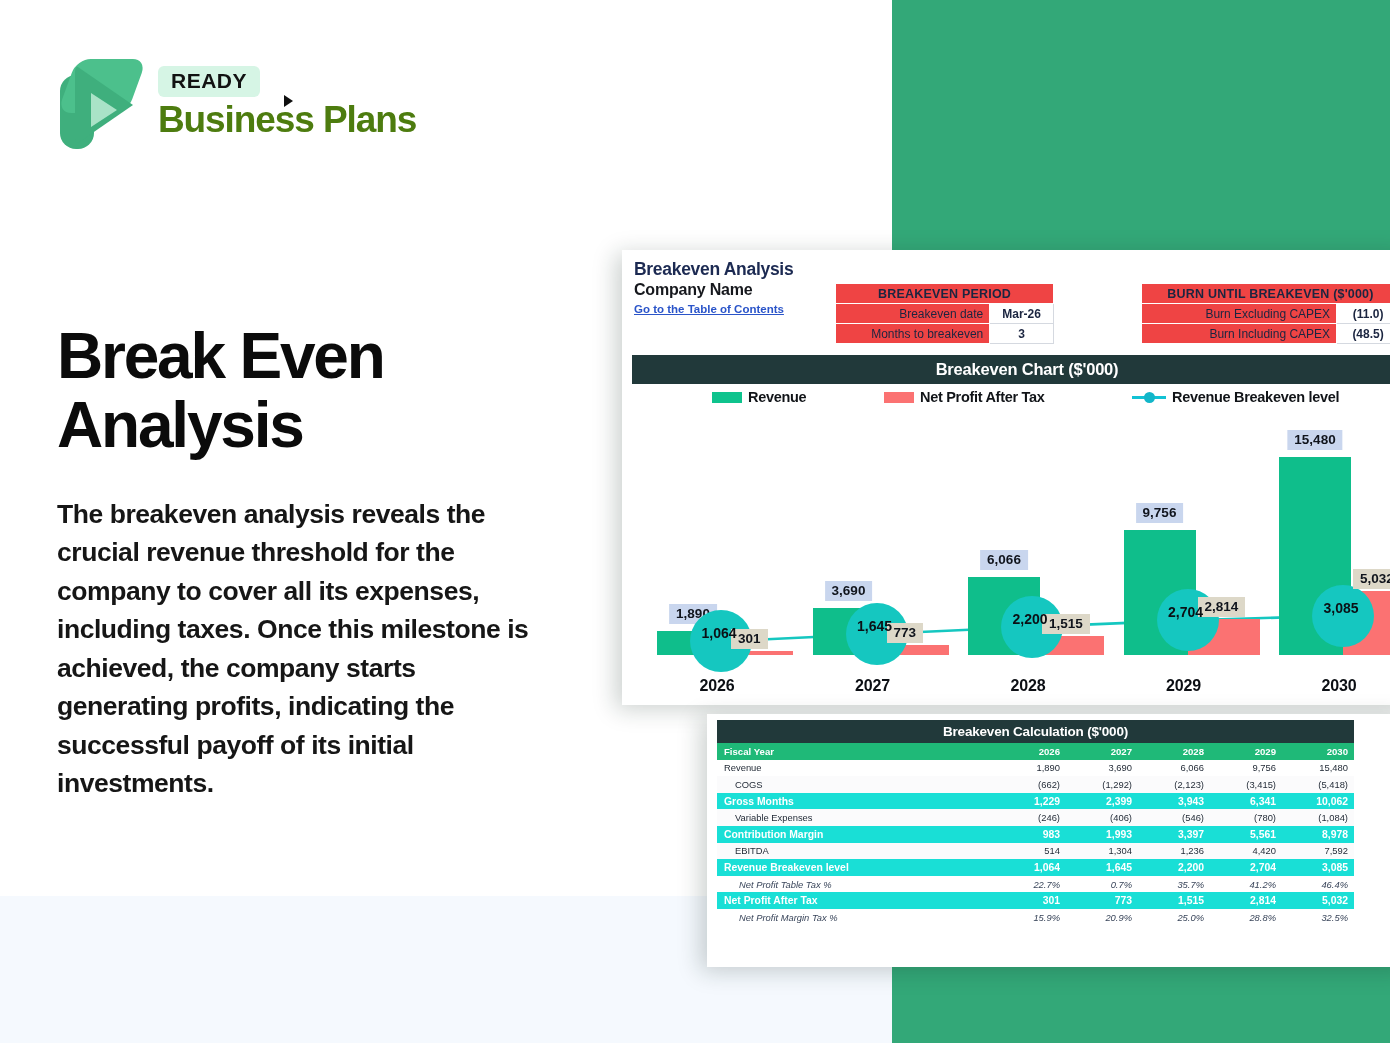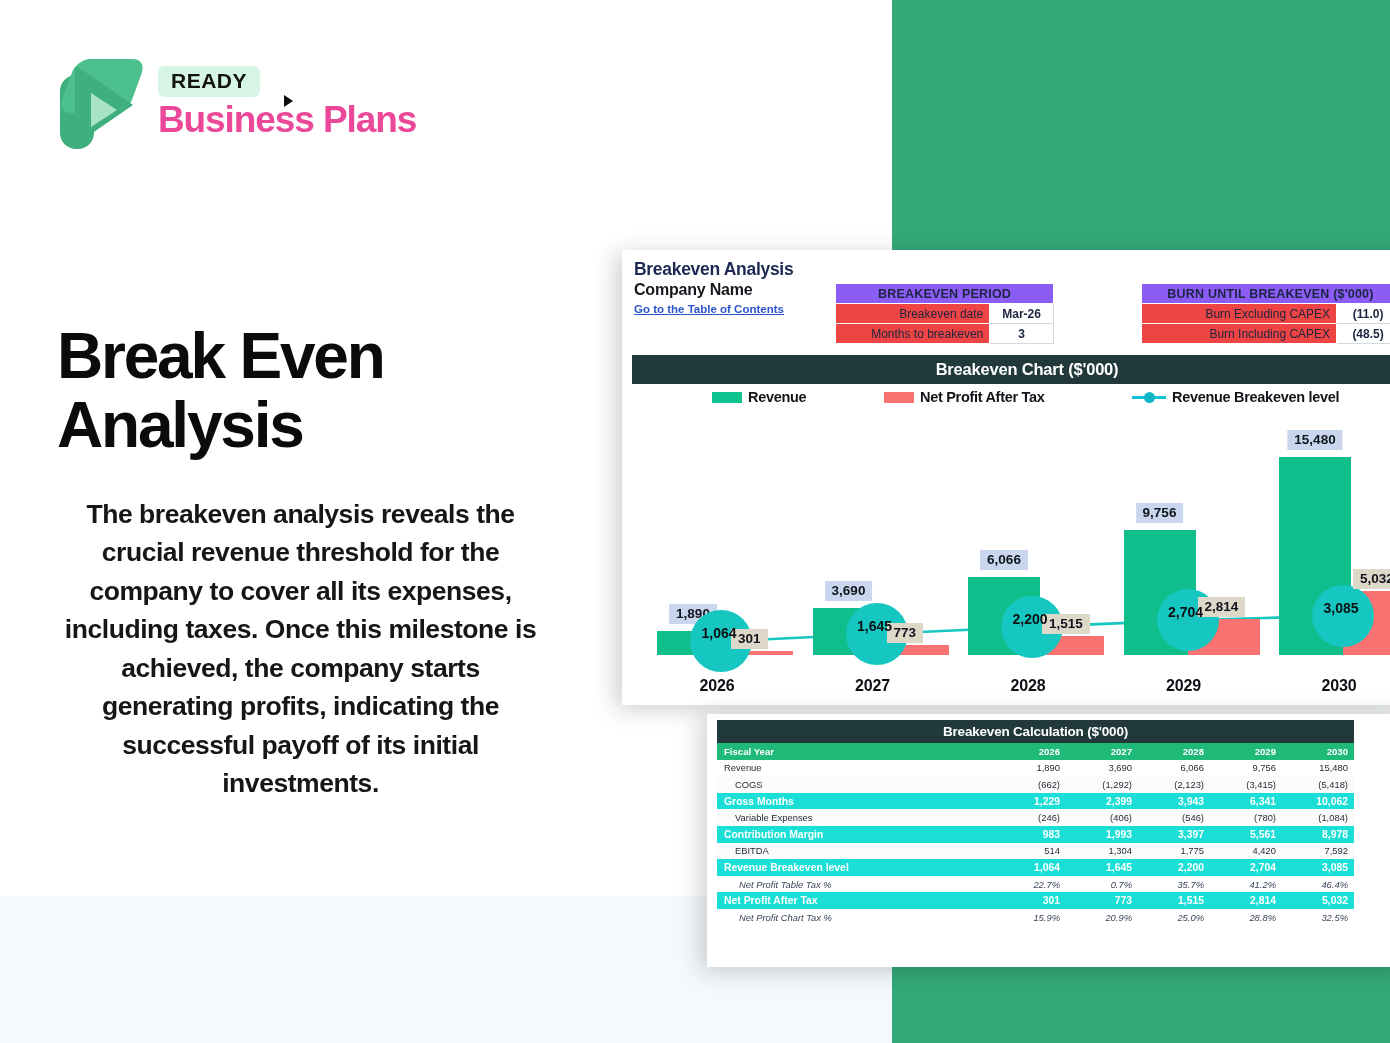--- a/index.html
+++ b/index.html
@@ -57,21 +57,21 @@
     border-left: 26px solid #a9e3c7;
   }
   .logo-text { display: flex; flex-direction: column; gap: 4px; }
   .ready-badge {
     background: #d6f5e5; color: #121212;
     font-size: 21px; font-weight: 700; letter-spacing: 0.5px;
     padding: 3px 13px 4px; border-radius: 6px; display: inline-block;
     width: max-content;
   }
   .brand-name {
-    font-size: 37px; font-weight: 800; color: #ec4899;
+    font-size: 37px; font-weight: 800; color: #4d7c0f;
     letter-spacing: -1.1px; line-height: 1.05;
     position: relative;
   }
   .brand-dot-tri {
     position: absolute; left: 126px; top: -6px;
     width: 0; height: 0;
     border-top: 6px solid transparent;
     border-bottom: 6px solid transparent;
     border-left: 9px solid #0f0f0f;
   }
@@ -79,21 +79,21 @@
   .hero-title {
     position: absolute; left: 57px; top: 322px;
     font-size: 64px; font-weight: 800; color: #0b0b0b;
     letter-spacing: -2.2px; line-height: 1.08;
     width: 520px;
   }
   .hero-body {
     position: absolute; left: 57px; top: 495px;
     width: 487px;
     font-size: 26.5px; font-weight: 700; color: #161616;
-    line-height: 1.45; letter-spacing: -0.45px; text-align: center;
+    line-height: 1.45; letter-spacing: -0.45px;
   }
 
   
   .sheet-chart {
     position: absolute; left: 622px; top: 250px; width: 790px; height: 455px;
     background: #ffffff;
     box-shadow: -6px 4px 22px rgba(20,40,30,0.22);
     overflow: hidden;
   }
   .sheet-head { padding: 9px 0 0 12px; }
@@ -109,21 +109,21 @@
     text-decoration: underline; margin-top: 1px; display: inline-block;
     cursor: pointer;
   }
 
   .mini-table { position: absolute; border-collapse: collapse; }
   .mini-table td {
     font-size: 12px; color: #1b2540; height: 20px; padding: 0 6px;
     border: 1px solid #ffffff;
   }
   .mt-title {
-    background: #8b5cf6; font-weight: 700; text-align: center;
+    background: #ef4444; font-weight: 700; text-align: center;
     color: #15203d; letter-spacing: 0.2px; font-size: 12.5px !important;
   }
   .mt-label { background: #ef4444; text-align: right; }
   .mt-value {
     background: #ffffff; font-weight: 700; text-align: center;
     border: 1px solid #d5d9e0 !important;
   }
   .tbl-period { left: 213px; top: 33px; width: 219px; }
   .tbl-burn   { left: 519px; top: 33px; width: 259px; }
 
@@ -416,21 +416,21 @@
             <td>983</td>
             <td>1,993</td>
             <td>3,397</td>
             <td>5,561</td>
             <td>8,978</td>
           </tr>
           <tr class="plain alt">
             <td class="ind">EBITDA</td>
             <td>514</td>
             <td>1,304</td>
-            <td>1,775</td>
+            <td>1,236</td>
             <td>4,420</td>
             <td>7,592</td>
           </tr>
           <tr class="hl">
             <td>Revenue Breakeven level</td>
             <td>1,064</td>
             <td>1,645</td>
             <td>2,200</td>
             <td>2,704</td>
             <td>3,085</td>
@@ -445,21 +445,21 @@
           </tr>
           <tr class="hl">
             <td>Net Profit After Tax</td>
             <td>301</td>
             <td>773</td>
             <td>1,515</td>
             <td>2,814</td>
             <td>5,032</td>
           </tr>
           <tr class="pct">
-            <td class="ind2">Net Profit Chart Tax %</td>
+            <td class="ind2">Net Profit Margin Tax %</td>
             <td>15.9%</td>
             <td>20.9%</td>
             <td>25.0%</td>
             <td>28.8%</td>
             <td>32.5%</td>
           </tr>
         </tbody>
     </table>
   </div>
 

